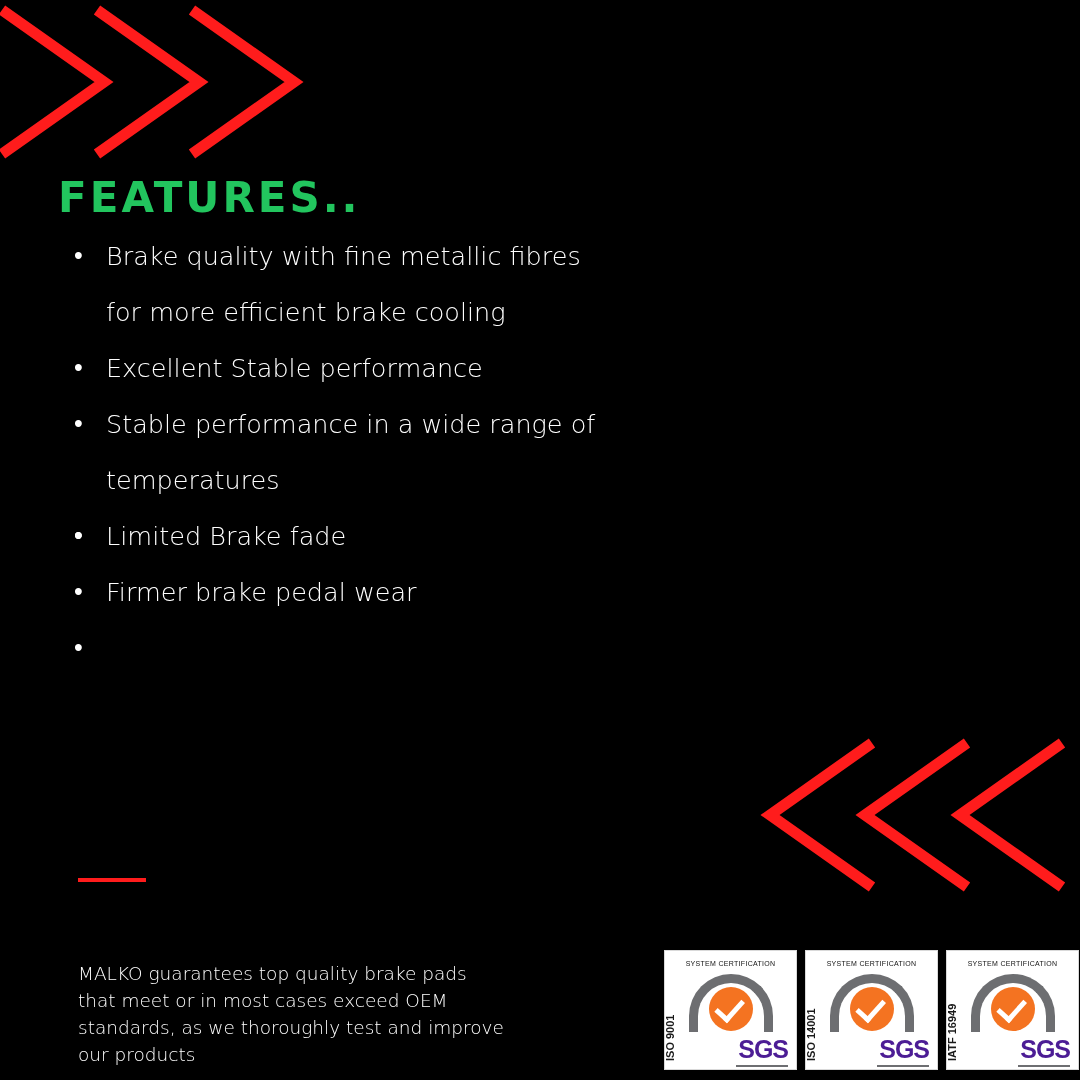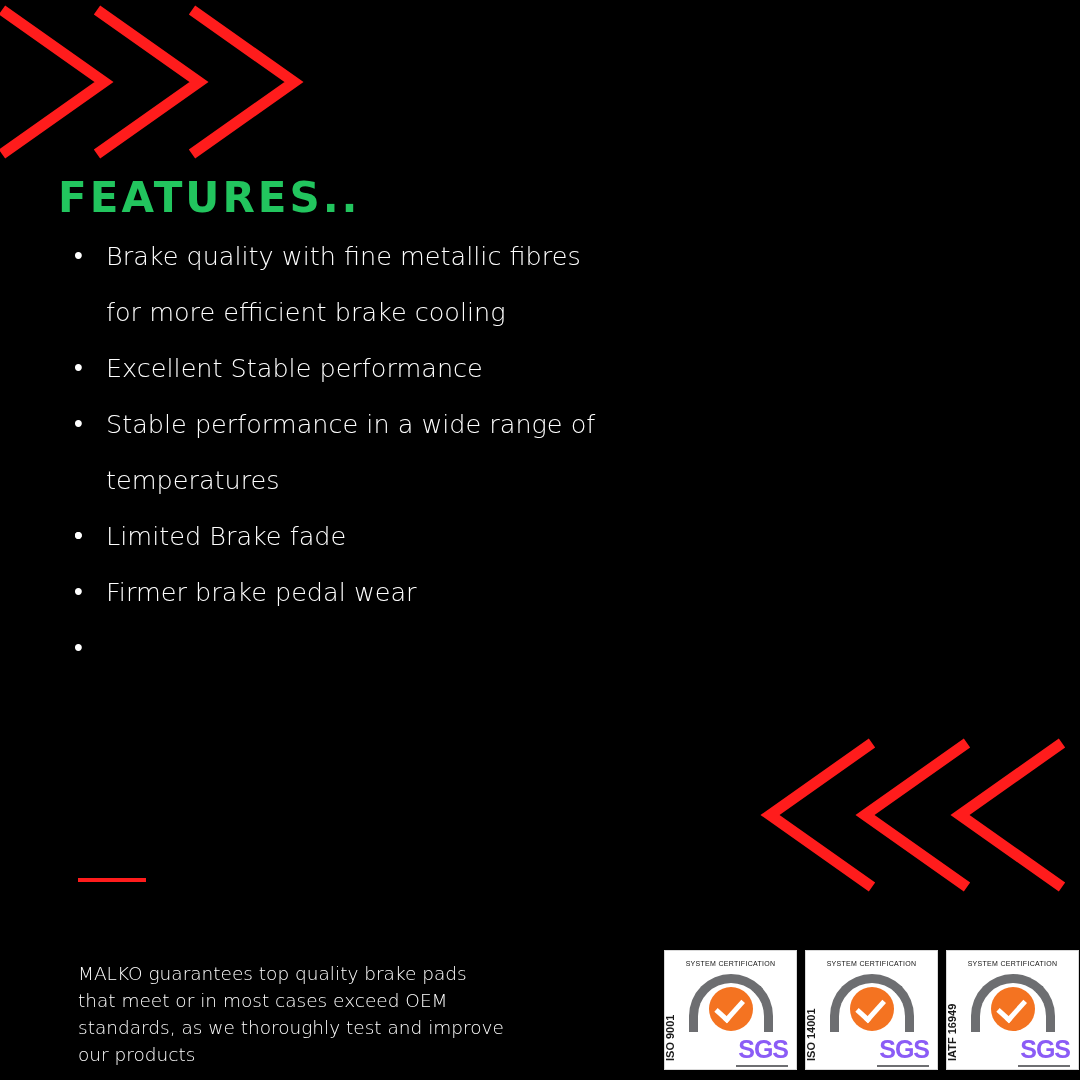--- a/index.html
+++ b/index.html
@@ -149,21 +149,21 @@
     transform-origin: left bottom;
     white-space: nowrap;
     font-family: "Liberation Sans", sans-serif;
   }
   .badge .sgs {
     position: absolute;
     right: 8px; bottom: 5px;
     font-size: 25px;
     font-weight: bold;
     letter-spacing: -1px;
-    color: #8b5cf6;
+    color: #4c1d95;
     font-family: "Liberation Sans", sans-serif;
   }
   .badge .sgs-underline {
     position: absolute;
     right: 8px; bottom: 2px;
     width: 52px; height: 2px;
     background: #6d6e71;
   }
 </style>
 </head>

